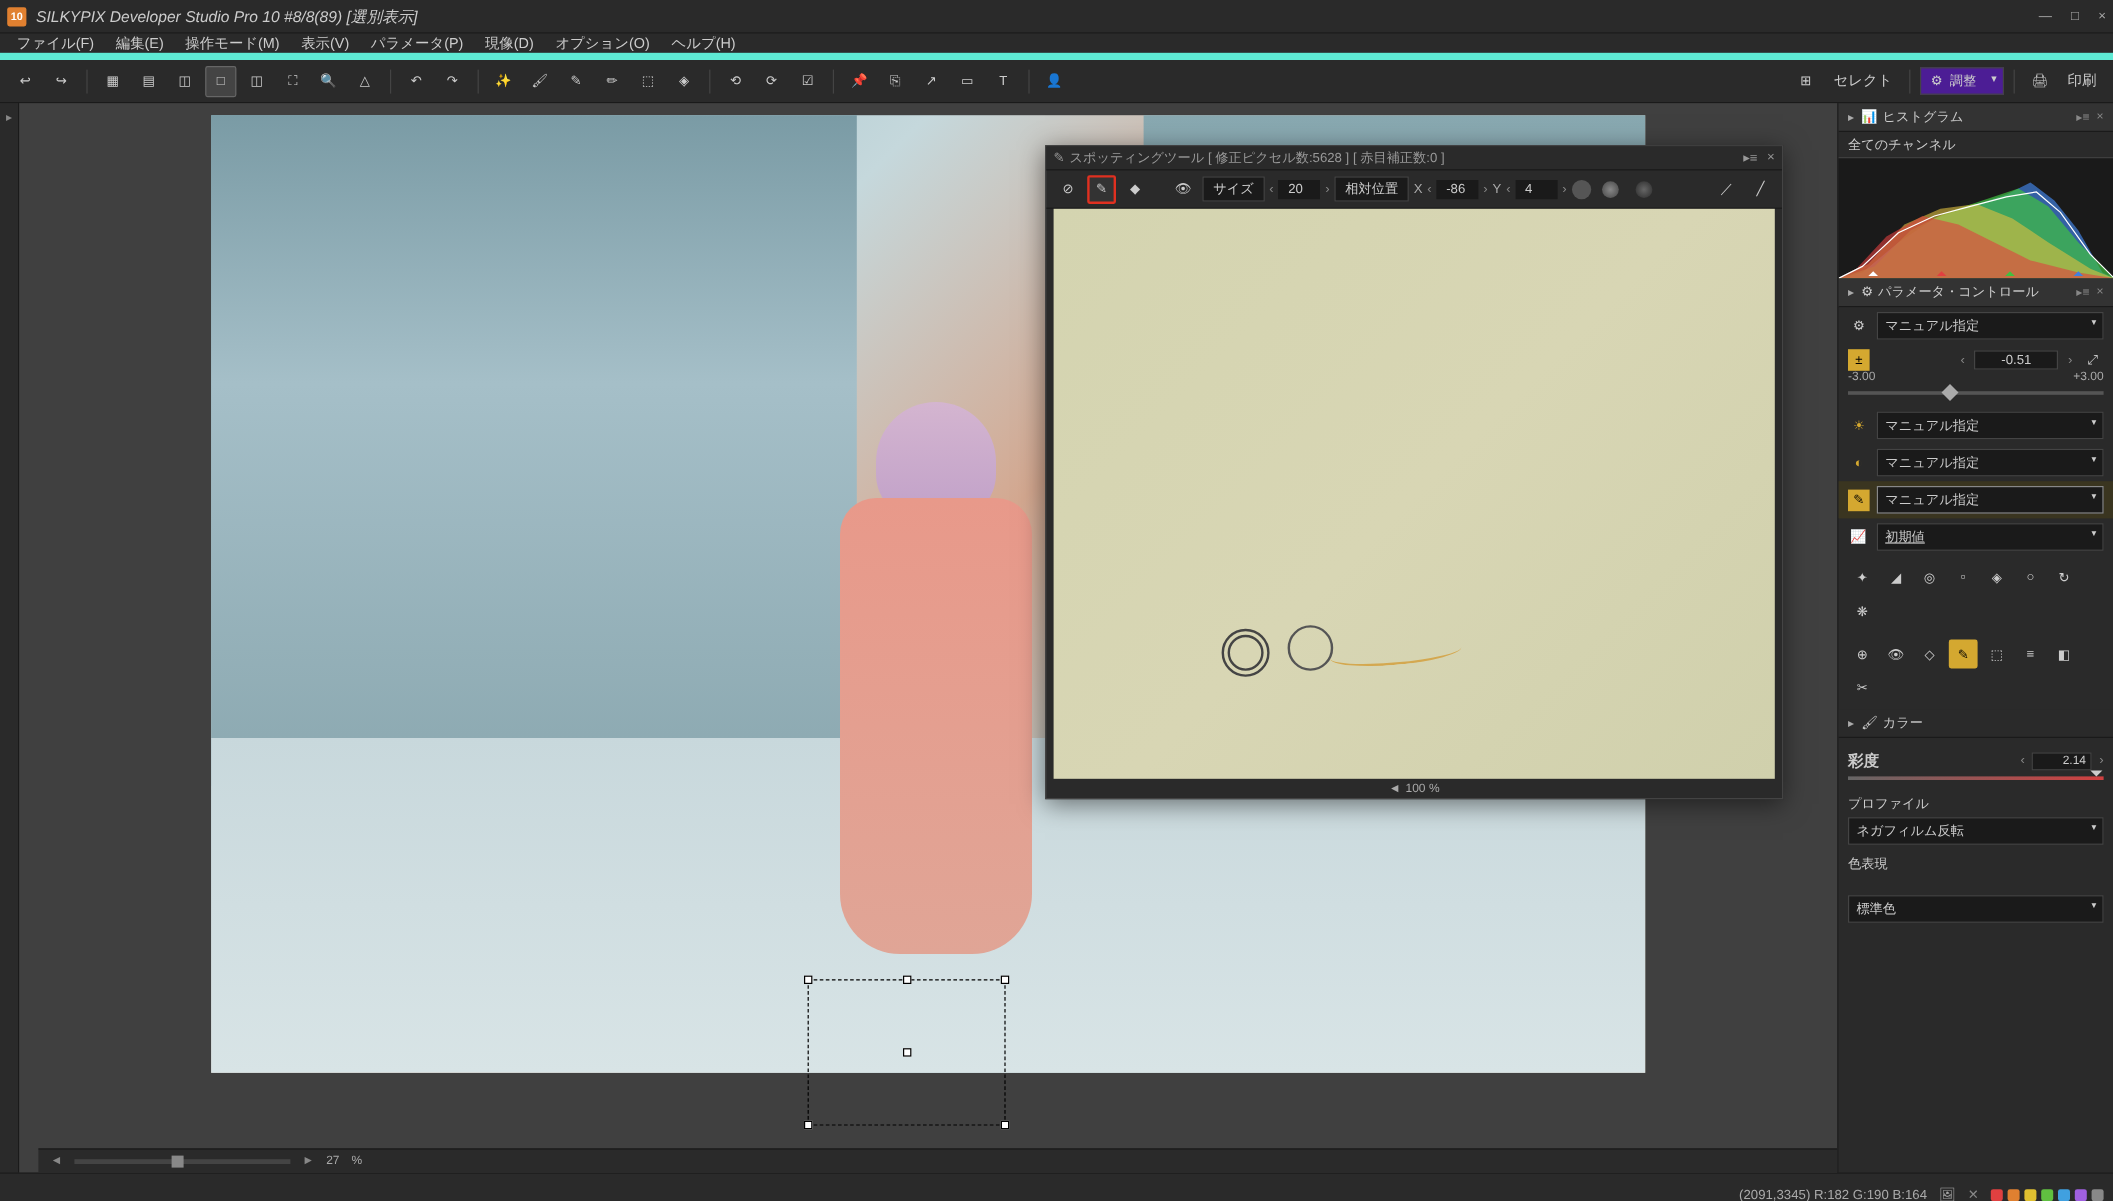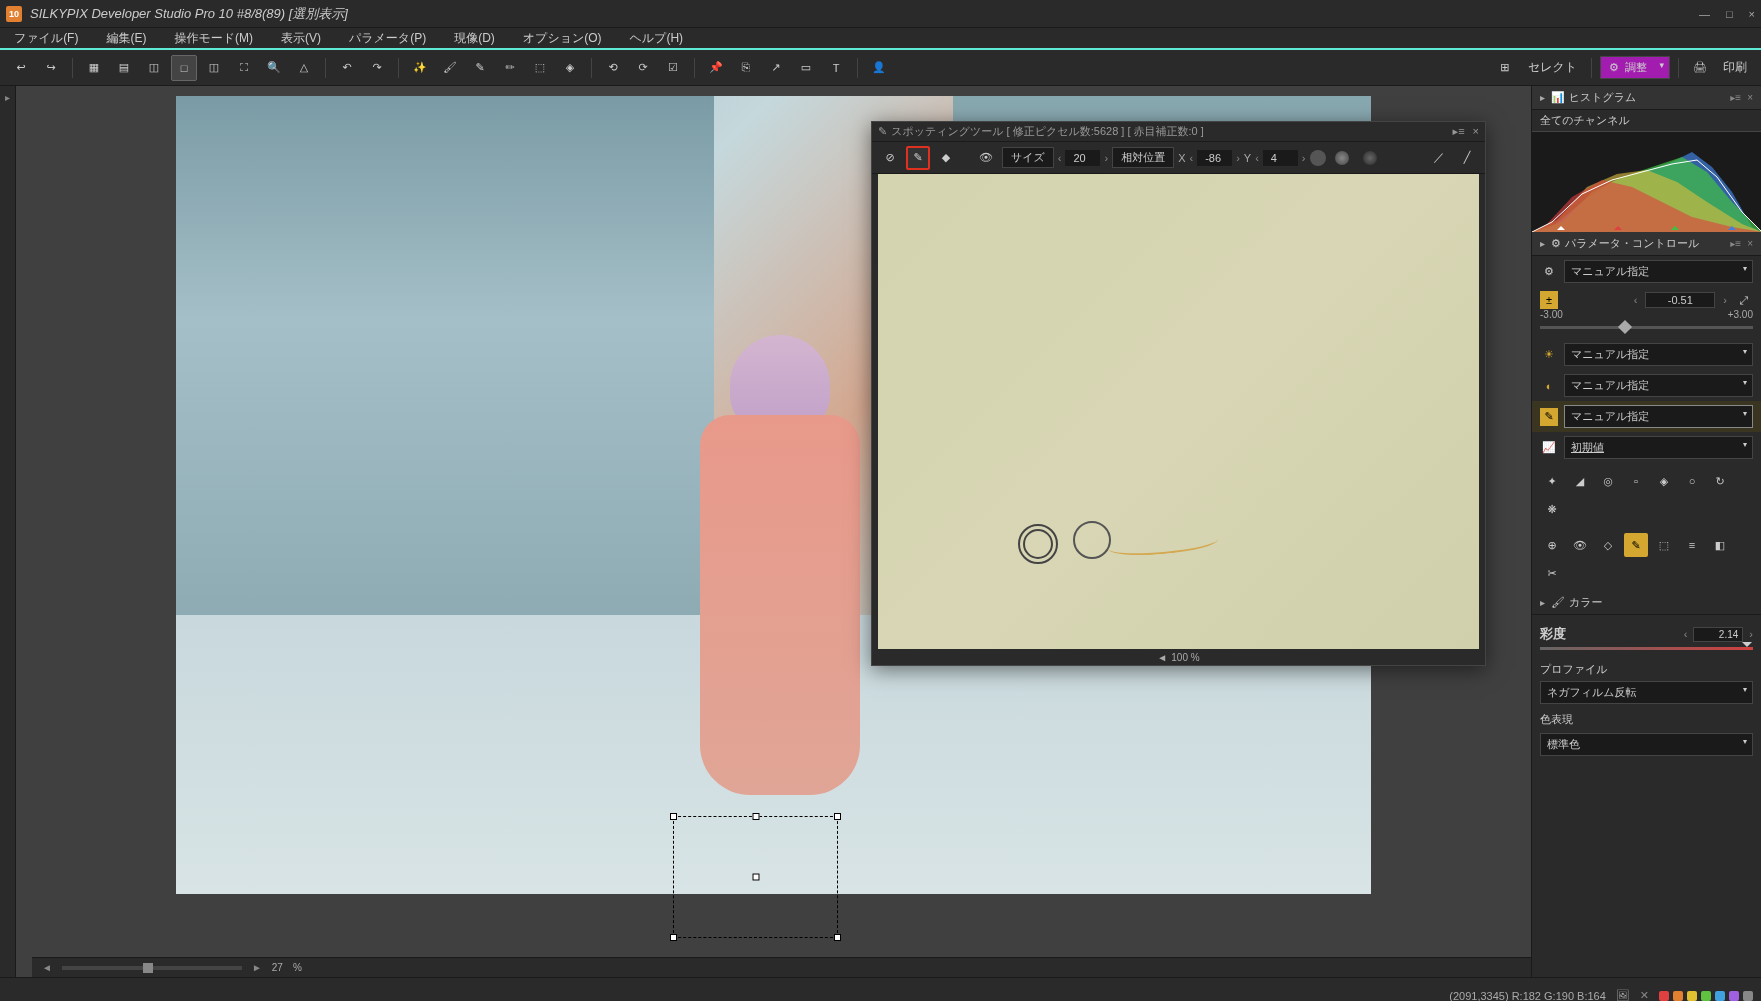--- a/index.html
+++ b/index.html
@@ -4,30 +4,30 @@
 <style>
 * { margin: 0; padding: 0; box-sizing: border-box; font-family: "Meiryo", sans-serif; }
 body { background: #2a2a2a; color: #ccc; font-size: 11px; overflow: hidden; width: 1761px; height: 1001px; position: relative; }
 
 .titlebar { height: 28px; background: #2a2a2a; display: flex; align-items: center; padding: 0 6px; border-bottom: 1px solid #1a1a1a; }
 .titlebar .app-icon { width: 16px; height: 16px; background: #e08030; border-radius: 2px; margin-right: 8px; display: flex; align-items: center; justify-content: center; color: #fff; font-size: 9px; font-weight: bold; }
 .titlebar .title { color: #ccc; font-size: 13px; font-style: italic; }
 .titlebar .win-controls { margin-left: auto; display: flex; gap: 16px; color: #aaa; }
 .titlebar .win-controls span { cursor: pointer; }
 
-.menubar { height: 22px; background: #2a2a2a; display: flex; align-items: center; padding: 0 6px; gap: 12px; border-bottom: 2px solid #5eead4; }
+.menubar { height: 22px; background: #2a2a2a; display: flex; align-items: center; padding: 0 6px; gap: 2px; border-bottom: 6px solid #5eead4; }
 .menubar .menu-item { padding: 2px 8px; color: #ccc; cursor: pointer; font-size: 12px; }
 
 .toolbar { height: 36px; background: #2a2a2a; display: flex; align-items: center; padding: 0 8px; gap: 4px; border-bottom: 1px solid #1a1a1a; }
 .toolbar .tb-btn { width: 26px; height: 26px; display: flex; align-items: center; justify-content: center; color: #ccc; cursor: pointer; border-radius: 2px; }
 .toolbar .tb-btn.active { background: #444; border: 1px solid #666; }
 .toolbar .sep { width: 1px; height: 20px; background: #444; margin: 0 4px; }
 .toolbar .spacer { flex: 1; }
 .toolbar .tb-label { color: #ccc; margin: 0 6px; font-size: 12px; }
-.toolbar .tb-dropdown { background: #a21caf; border: 1px solid #444; padding: 3px 20px 3px 8px; color: #ccc; font-size: 11px; min-width: 70px; position: relative; }
+.toolbar .tb-dropdown { background: #4c1d95; border: 1px solid #444; padding: 3px 20px 3px 8px; color: #ccc; font-size: 11px; min-width: 70px; position: relative; }
 .toolbar .tb-dropdown::after { content: "▾"; position: absolute; right: 5px; font-size: 9px; }
 
 .workspace { display: flex; height: calc(1001px - 28px - 22px - 36px - 24px); }
 .left-strip { width: 16px; background: #2a2a2a; border-right: 1px solid #1a1a1a; padding-top: 6px; display:flex; justify-content:center; color:#888; font-size:10px;}
 .canvas-area { flex: 1; background: #404040; position: relative; overflow: hidden; }
 
 .main-image { position: absolute; left: 160px; top: 10px; width: 1195px; height: 798px; background: linear-gradient(135deg, #8db5c0 0%, #c5d8dc 30%, #d4a890 50%, #b8d4d8 70%, #c8b8a0 100%); }
 .building { position: absolute; left: 0; top: 0; width: 45%; height: 70%; background: linear-gradient(180deg, #7a9ba5 0%, #a5bfc8 40%, #8ba8b0 100%); }
 .building2 { position: absolute; right: 0; top: 0; width: 35%; height: 60%; background: linear-gradient(180deg, #88a8b0 0%, #b0c8d0 100%); }
 .ground { position: absolute; left: 0; bottom: 0; width: 100%; height: 35%; background: linear-gradient(180deg, #c8d8dc 0%, #d8e4e6 100%); }
@@ -353,21 +353,21 @@
         <span style="color:#888;">‹</span>
         <div class="cs-val">2.14</div>
         <span style="color:#888;">›</span>
       </div>
       <div class="cs-track" style="height:3px;background:linear-gradient(90deg,#666 0%,#d04040 100%);margin:4px 0 10px 0;position:relative;">
         <div style="position:absolute;left:95%;top:-5px;width:0;height:0;border:5px solid transparent;border-top-color:#ccc;"></div>
       </div>
       <div class="sub-label" style="padding:2px 0;">プロファイル</div>
       <div class="param-dd" style="margin:2px 0;">ネガフィルム反転</div>
       <div class="sub-label" style="padding:6px 0 2px 0;">色表現</div>
-      <div class="param-dd" style="margin:4px 0;">標準色</div>
+      <div class="param-dd" style="margin:17px 0;">標準色</div>
     </div>
   </div>
 </div>
 
 <div class="statusbar">
   <div class="sb-right">
     <span>(2091,3345) R:182 G:190 B:164</span>
     <span>🖼</span>
     <span style="color:#888;">✕</span>
     <div class="color-dots">

